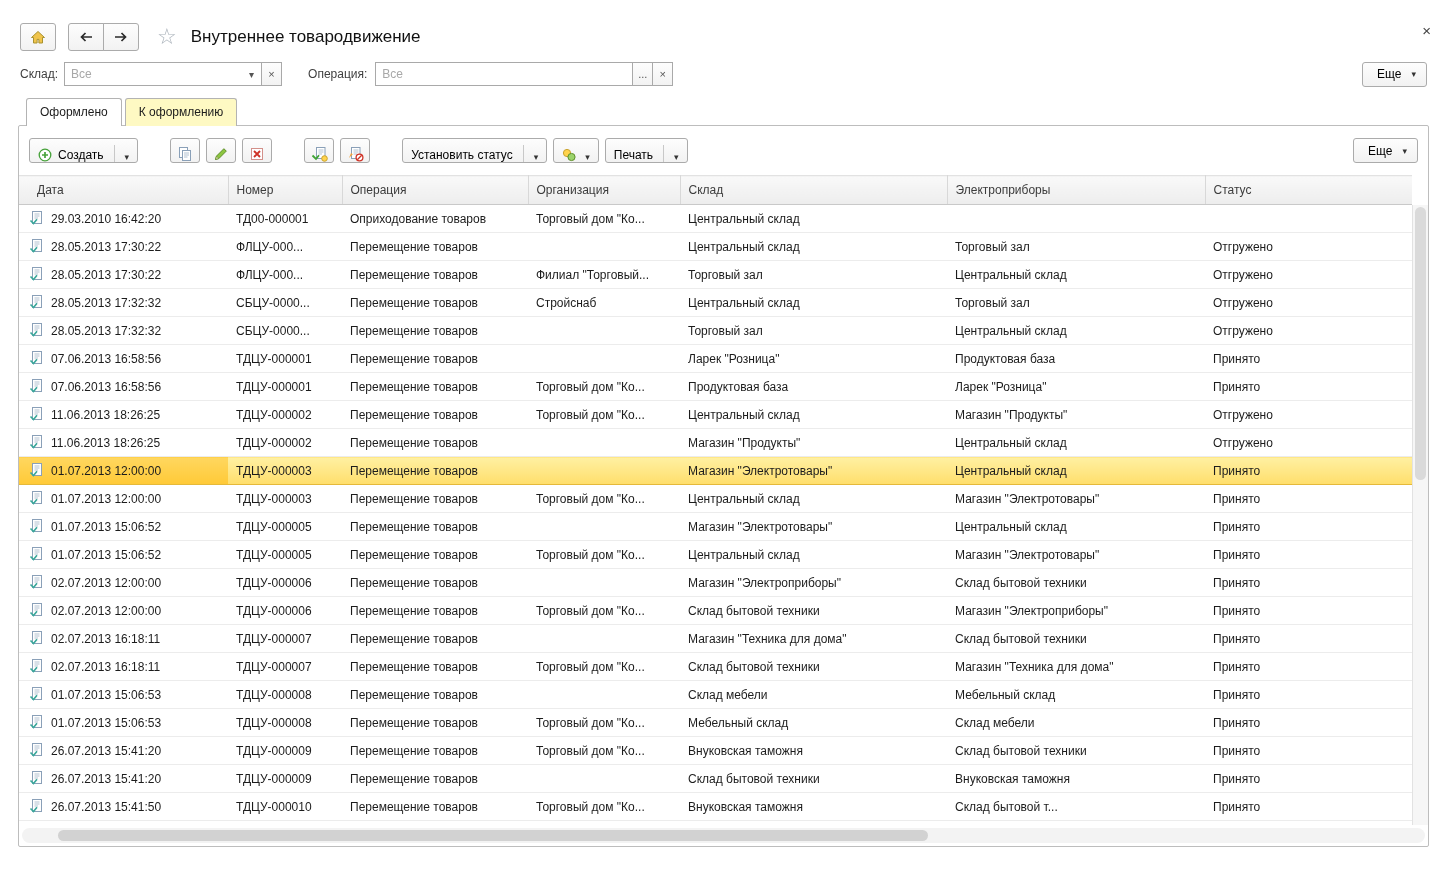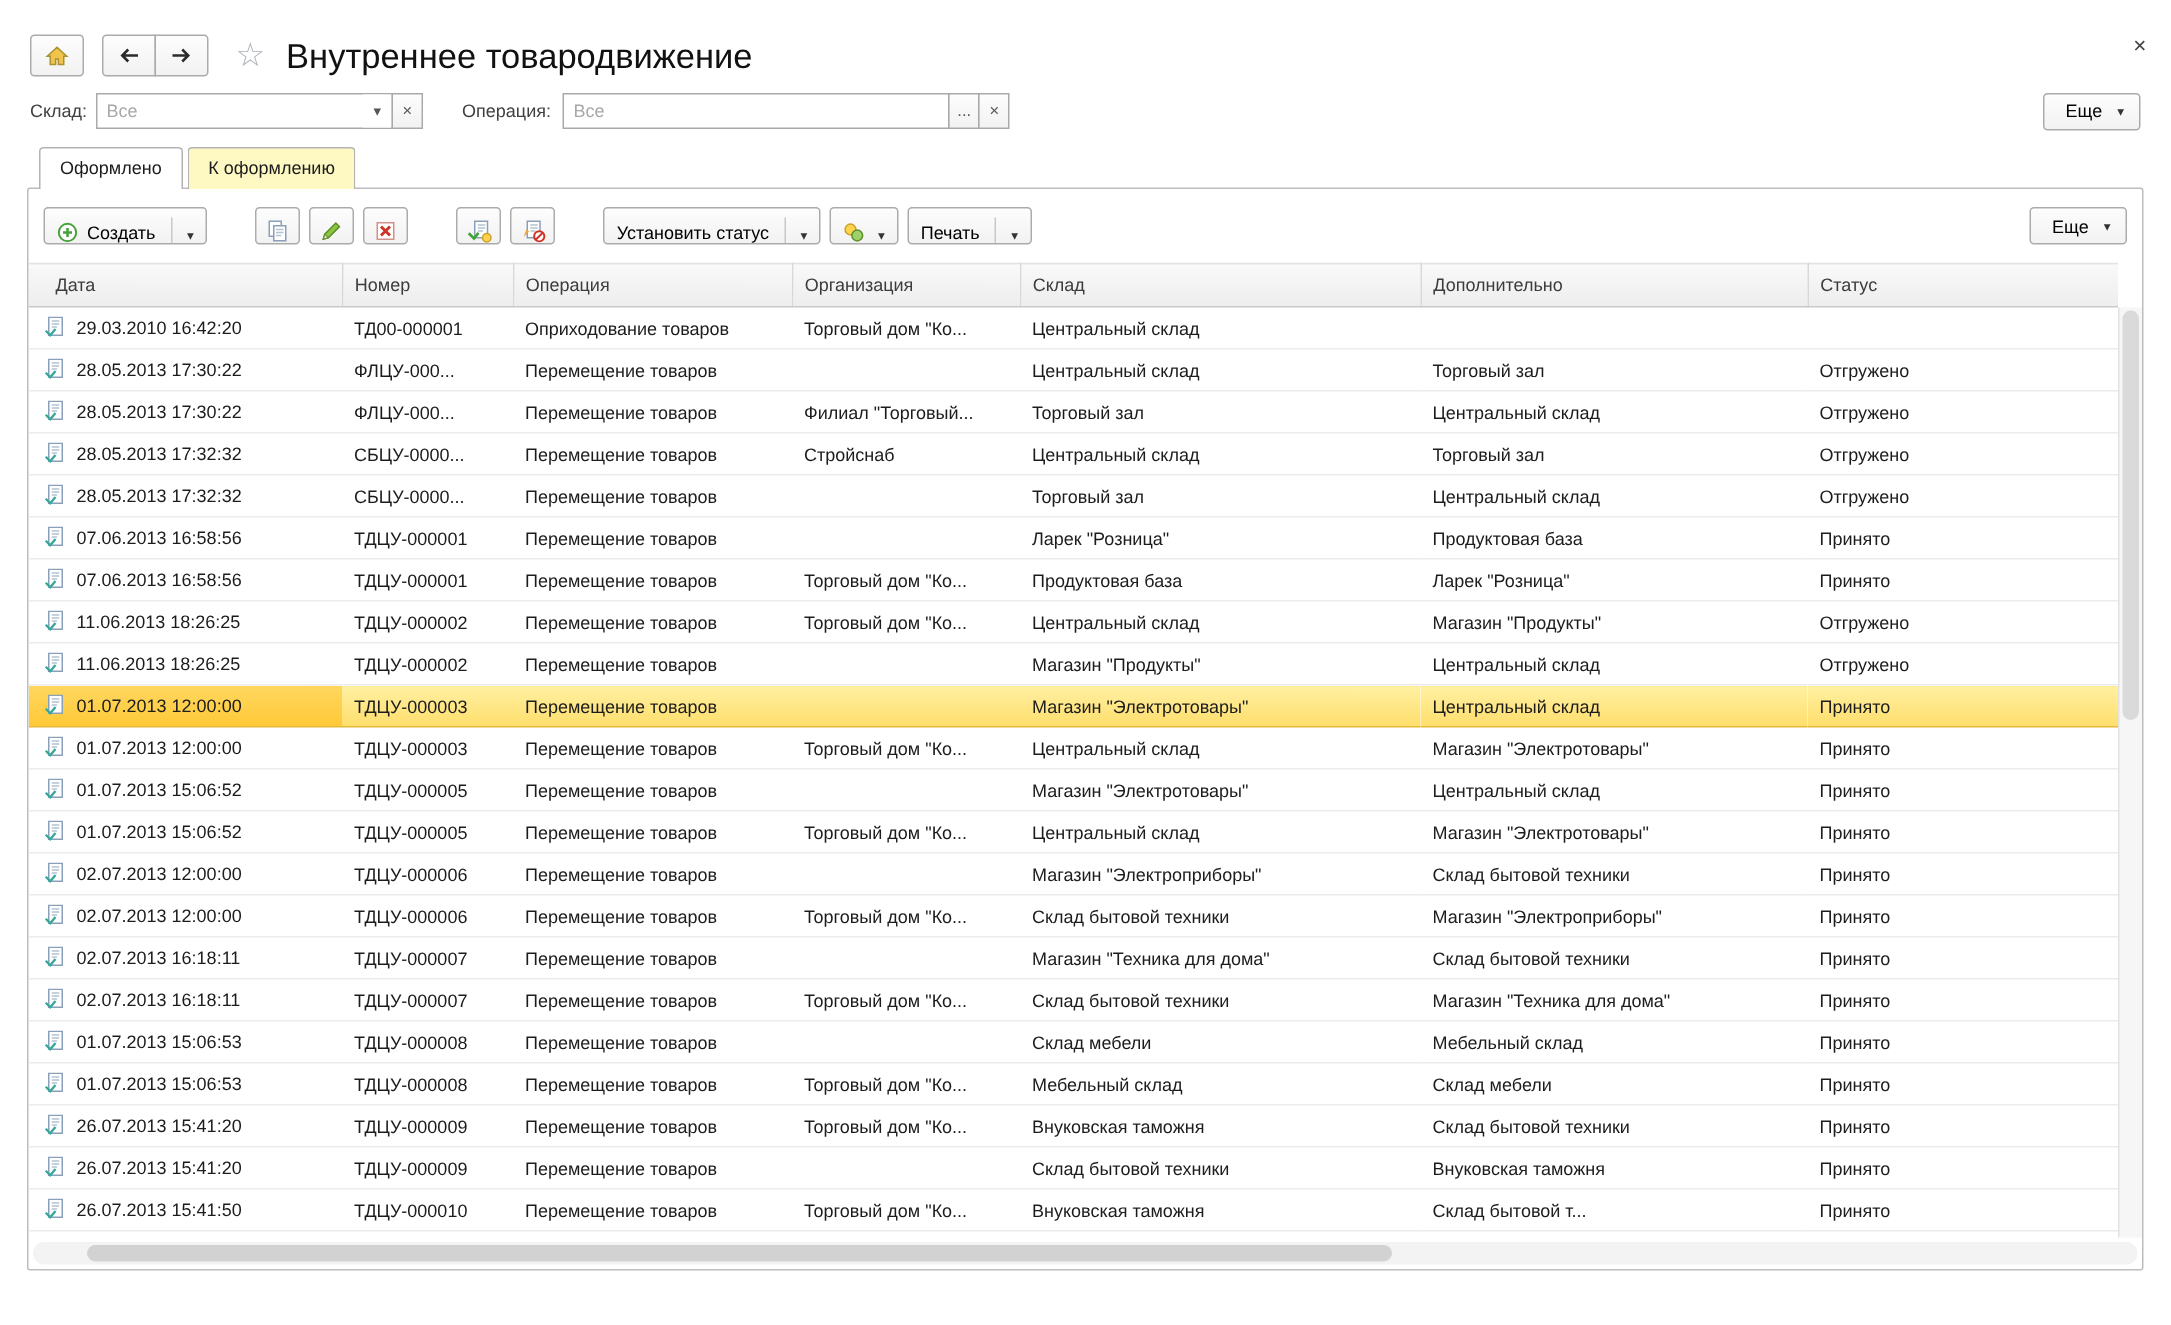--- a/index.html
+++ b/index.html
@@ -6,21 +6,21 @@
   html,body { width:1447px; height:883px; background:#fff; font-family:"Liberation Sans", sans-serif; font-size:12px; color:#1c1c1c; overflow:hidden; }
 
   
   .topbar { position:relative; height:58px; padding:16px 20px 0 20px; display:flex; align-items:center; }
   .sq-btn { display:inline-flex; align-items:center; justify-content:center; height:28px; min-width:36px;
             border:1px solid #ababab; border-radius:3px; background:linear-gradient(#fdfdfd,#f2f2f2); cursor:pointer; }
   .nav-group { display:flex; margin-left:12px; }
   .nav-group .sq-btn:first-child { border-radius:3px 0 0 3px; }
   .nav-group .sq-btn:last-child { border-radius:0 3px 3px 0; margin-left:-1px; }
   .star { margin-left:18px; font-size:22px; color:#aab2ba; line-height:1; cursor:pointer; }
-  .page-title { margin-left:14px; font-size:23px; font-weight:400; color:#111; }
+  .page-title { margin-left:14px; font-size:17px; font-weight:400; color:#111; }
   .win-close { position:absolute; right:16px; top:22px; font-size:15px; color:#444; cursor:pointer; }
 
   
   .filterbar { display:flex; align-items:center; padding:0 20px; height:28px; margin-top:2px; }
   .filterbar label { color:#404040; margin-right:6px; }
   .combo { display:flex; align-items:stretch; border:1px solid #a9a9a9; background:#fff; height:24px; }
   .combo input { border:none; outline:none; flex:1; padding:0 6px; font:inherit; color:#333; min-width:0; background:transparent; }
   .combo input::placeholder { color:#a8a8a8; }
   .combo .in-btn { display:flex; align-items:center; justify-content:center; width:19px; color:#555; font-size:10px; cursor:pointer; background:#fff; border:none; }
   .attached-btn { height:24px; width:21px; border:1px solid #a9a9a9; margin-left:-1px; background:linear-gradient(#fdfdfd,#f2f2f2);
@@ -241,21 +241,21 @@
             <col style="width:258px">
             <col>
         </colgroup>
         <thead>
           <tr>
             <th>Дата</th>
             <th>Номер</th>
             <th>Операция</th>
             <th>Организация</th>
             <th>Склад</th>
-            <th>Дополнительно</th>
+            <th>Электроприборы</th>
             <th>Статус</th>
           </tr>
         </thead>
         <tbody>
             <tr>
     <td class="c-date">
       <span class="doc-icon">
         <svg width="15" height="15" viewBox="0 0 15 15">
                     <rect x="3.5" y="0.5" width="9" height="12" fill="#fefefe" stroke="#8aa0b8"></rect>
                     <path d="M5.5 3h5M5.5 5h5M5.5 7h3.5" stroke="#b3c2d1" stroke-width="1"></path>

